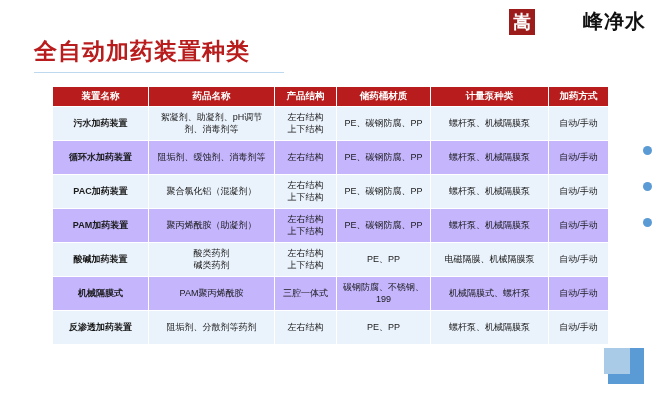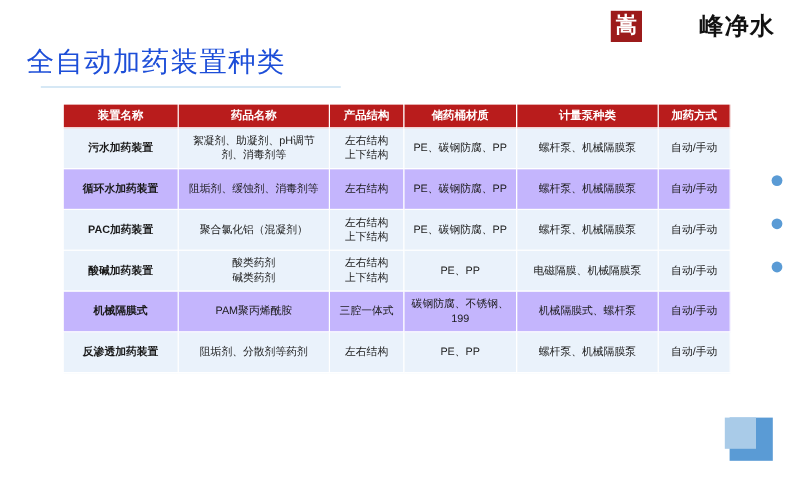--- a/index.html
+++ b/index.html
@@ -35,24 +35,24 @@
     font-family: "DejaVu Serif", serif;
     font-size: 20px;
     font-weight: bold;
     color: #111;
     letter-spacing: 1px;
     padding-left: 44px;
   }
   
   .page-title {
     position: absolute;
-    top: 36px; left: 22px;
+    top: 36px; left: 34px;
     font-size: 23px;
-    color: #1d4ed8;
-    font-weight: normal;
+    color: #b91c1c;
+    font-weight: bold;
     letter-spacing: 1px;
   }
   .title-rule {
     position: absolute;
     top: 72px; left: 34px;
     width: 250px; height: 1px;
     background: #bcd9ef;
   }
   
   .table-wrap {
@@ -170,20 +170,28 @@
           <td>自动/手动</td>
         </tr>
         <tr class="row-a">
           <td class="col-name">PAC加药装置</td>
           <td>聚合氯化铝（混凝剂）</td>
           <td>左右结构<br>上下结构</td>
           <td>PE、碳钢防腐、PP</td>
           <td>螺杆泵、机械隔膜泵</td>
           <td>自动/手动</td>
         </tr>
+        <tr class="row-b">
+          <td class="col-name">PAM加药装置</td>
+          <td>聚丙烯酰胺（助凝剂）</td>
+          <td>左右结构<br>上下结构</td>
+          <td>PE、碳钢防腐、PP</td>
+          <td>螺杆泵、机械隔膜泵</td>
+          <td>自动/手动</td>
+        </tr>
         <tr class="row-a">
           <td class="col-name">酸碱加药装置</td>
           <td>酸类药剂<br>碱类药剂</td>
           <td>左右结构<br>上下结构</td>
           <td>PE、PP</td>
           <td>电磁隔膜、机械隔膜泵</td>
           <td>自动/手动</td>
         </tr>
         <tr class="row-b">
           <td class="col-name">机械隔膜式</td>

